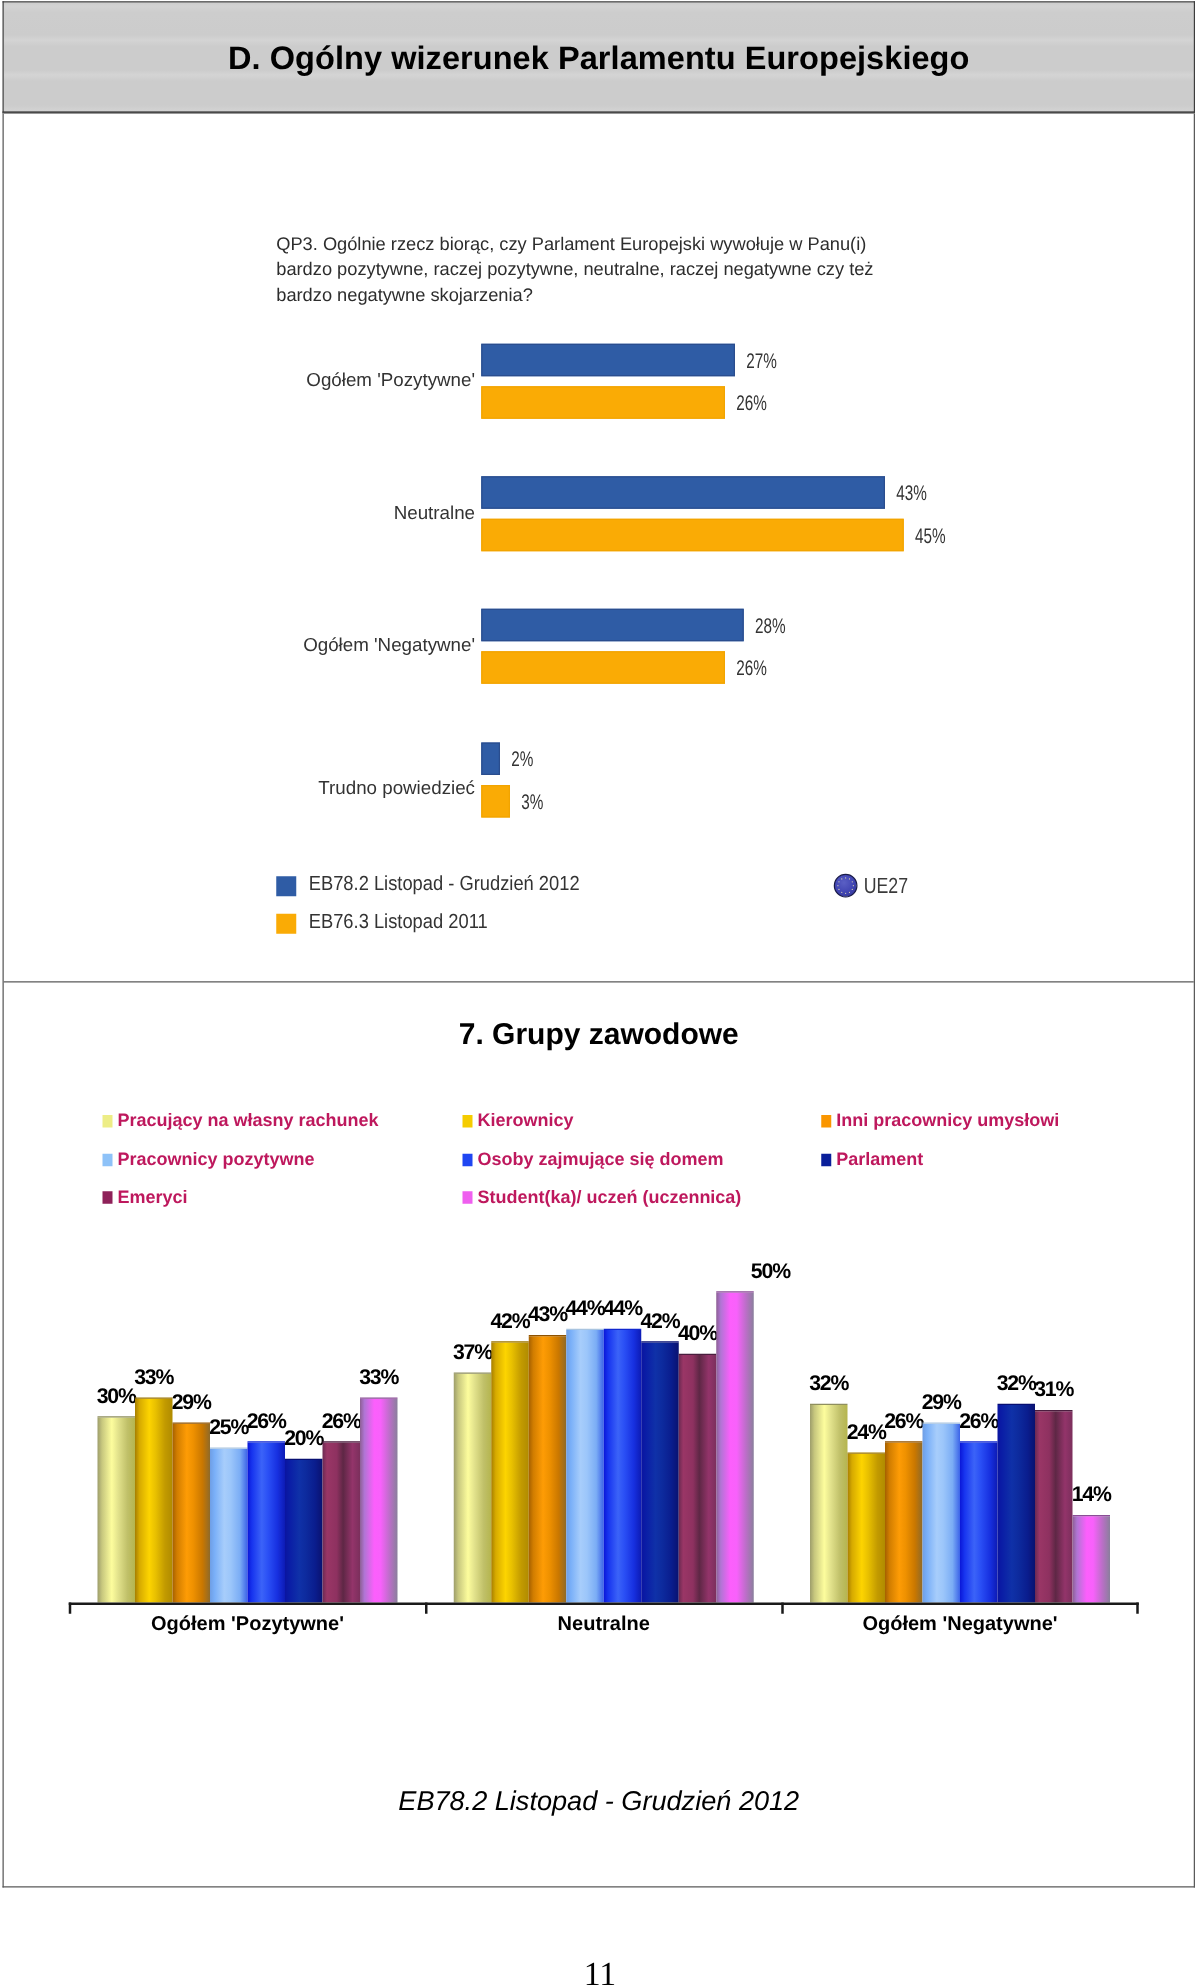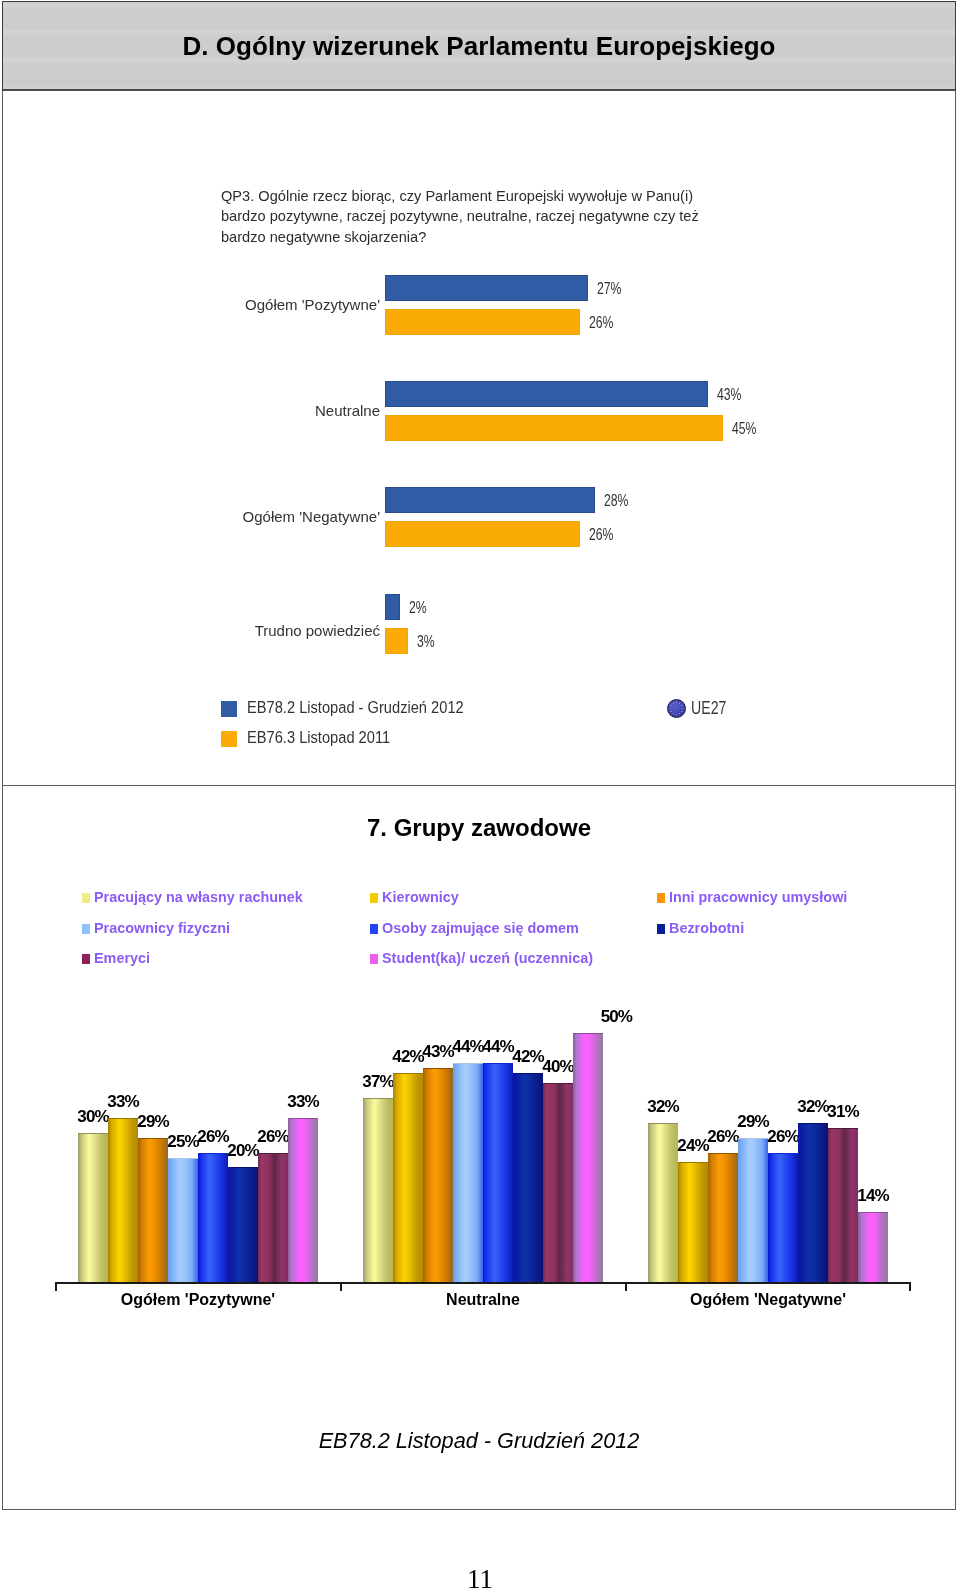--- a/index.html
+++ b/index.html
@@ -34,21 +34,21 @@
   .eu-flag{display:inline-block;width:19px;height:19px;border-radius:50%;position:relative;
            background:radial-gradient(circle at 42% 36%, #5a5fc4 0%, #4347b4 50%, #2c3090 100%);
            border:1.6px solid #1a1b48;box-sizing:border-box;overflow:hidden;}
   .eu-lbl{margin-left:5px;font-size:17.5px;color:#3a3a3a;transform:scaleX(0.81);transform-origin:left center;display:inline-block;}
 
   
   .sec2{position:absolute;left:0;top:690px;width:952px;height:720px;}
   .s2-title{position:absolute;left:0;right:0;top:33px;font-size:24px;}
   .c2{position:absolute;left:0;top:0;width:952px;height:650px;}
   .c2-legend{position:absolute;left:79px;top:108px;width:860px;}
-  .l2{position:absolute;font-size:14.4px;font-weight:bold;color:#8b5cf6;white-space:nowrap;}
+  .l2{position:absolute;font-size:14.4px;font-weight:bold;color:#be185d;white-space:nowrap;}
   .l2 i{display:inline-block;width:8px;height:10px;margin-right:4px;vertical-align:-1px;}
   .c2-plot{position:absolute;left:0;top:0;width:952px;height:650px;}
   .vbar{position:absolute;bottom:0;}
   .vval{position:absolute;font-size:17px;font-weight:bold;color:#000;white-space:nowrap;letter-spacing:-0.9px;}
   .axis{position:absolute;background:#1a1a1a;}
   .gcat{position:absolute;font-size:16px;font-weight:bold;color:#000;text-align:center;white-space:nowrap;}
   .src{position:absolute;left:0;right:0;top:647px;text-align:center;font-size:21.7px;font-weight:normal;font-style:italic;font-family:"Liberation Sans",sans-serif;}
   .pageno{position:absolute;left:0;right:0;top:1564px;text-align:center;font-size:27px;font-family:"Liberation Serif",serif;}
 </style>
 </head>
@@ -122,23 +122,23 @@
     <div class="sep"></div>
 
     <div class="sec2">
       <div class="sec-title s2-title">7. Grupy zawodowe</div>
 
       <div class="c2">
         <div class="c2-legend">
             <div class="l2" style="left: 0px; top: 0px;"><i style="background:#eded86"></i><span>Pracujący na własny rachunek</span></div>
             <div class="l2" style="left: 288px; top: 0px;"><i style="background:#f5cc00"></i><span>Kierownicy</span></div>
             <div class="l2" style="left: 575px; top: 0px;"><i style="background:#fa9600"></i><span>Inni pracownicy umysłowi</span></div>
-            <div class="l2" style="left: 0px; top: 30.5px;"><i style="background:#8ec2f8"></i><span>Pracownicy fizyczni</span></div>
+            <div class="l2" style="left: 0px; top: 30.5px;"><i style="background:#8ec2f8"></i><span>Pracownicy pozytywne</span></div>
             <div class="l2" style="left: 288px; top: 30.5px;"><i style="background:#1f46f2"></i><span>Osoby zajmujące się domem</span></div>
-            <div class="l2" style="left: 575px; top: 30.5px;"><i style="background:#0a1f9a"></i><span>Bezrobotni</span></div>
+            <div class="l2" style="left: 575px; top: 30.5px;"><i style="background:#0a1f9a"></i><span>Parlament</span></div>
             <div class="l2" style="left: 0px; top: 61px;"><i style="background:#8e2159"></i><span>Emeryci</span></div>
             <div class="l2" style="left: 288px; top: 61px;"><i style="background:#ef5fef"></i><span>Student(ka)/ uczeń (uczennica)</span></div>
           </div>
         <div class="c2-plot">
             <div class="vbar" style="left: 75px; width: 30px; height: 149.4px; top: 351.6px; bottom: auto; background: linear-gradient(to right, rgb(157, 157, 107) 0%, rgb(199, 199, 126) 12%, rgb(253, 253, 157) 38%, rgb(226, 226, 140) 55%, rgb(192, 192, 105) 80%, rgb(181, 181, 78) 100%); border-top: 1.3px solid rgb(143, 143, 94); box-sizing: border-box;"></div>
             <div class="vval" style="left: 60px; width: 60px; text-align: center; top: 325.6px;">30%</div>
             <div class="vbar" style="left: 105px; width: 30px; height: 164.34px; top: 336.66px; bottom: auto; background: linear-gradient(to right, rgb(166, 126, 0) 0%, rgb(214, 170, 0) 12%, rgb(253, 212, 0) 38%, rgb(232, 192, 0) 55%, rgb(194, 154, 0) 80%, rgb(176, 139, 0) 100%); border-top: 1.3px solid rgb(154, 116, 0); box-sizing: border-box;"></div>
             <div class="vval" style="left: 90px; width: 60px; text-align: center; top: 310.66px;">33%</div>
             <div class="vbar" style="left: 135px; width: 30px; height: 144.42px; top: 356.58px; bottom: auto; background: linear-gradient(to right, rgb(165, 96, 0) 0%, rgb(209, 125, 0) 12%, rgb(254, 156, 5) 38%, rgb(239, 145, 0) 55%, rgb(201, 119, 0) 80%, rgb(142, 106, 42) 100%); border-top: 1.3px solid rgb(142, 82, 0); box-sizing: border-box;"></div>
             <div class="vval" style="left: 120px; width: 60px; text-align: center; top: 330.58px;">29%</div>

